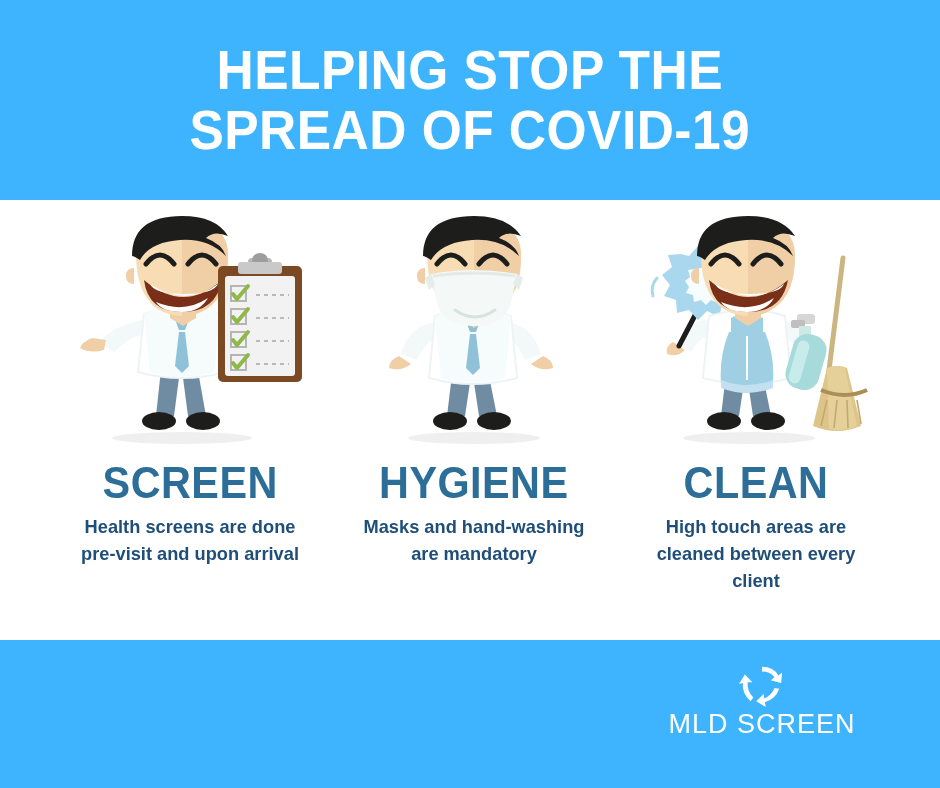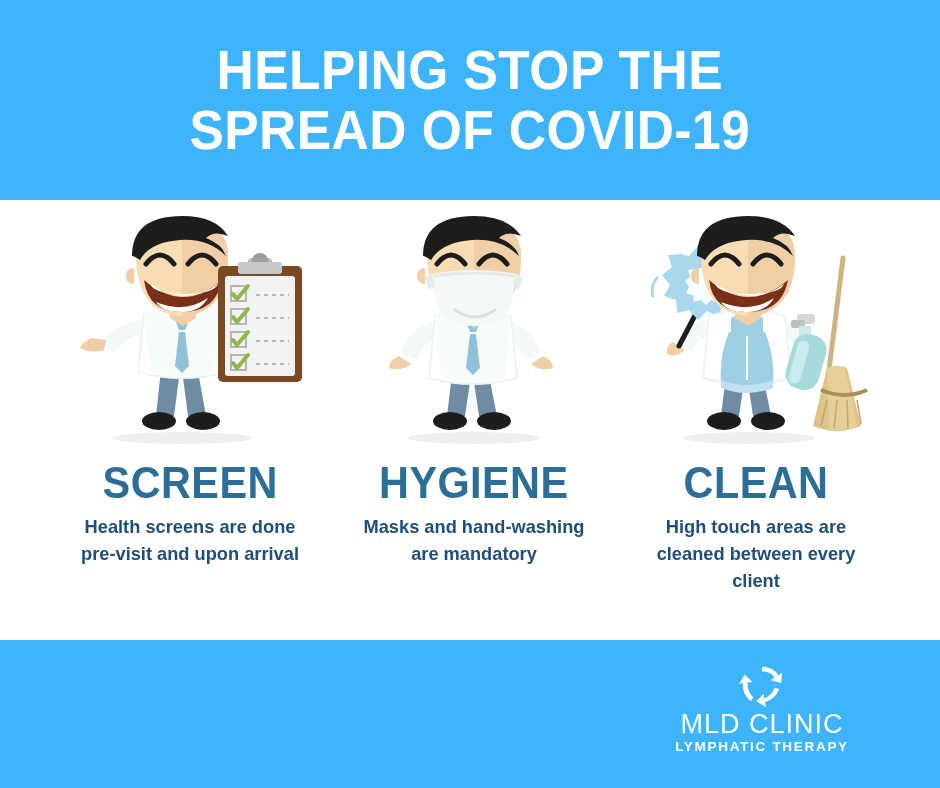--- a/index.html
+++ b/index.html
@@ -344,18 +344,17 @@
 
   <div class="footer-band">
     <div class="logo">
       <svg class="logo-mark" viewBox="0 0 48 48">
         <g fill="#ffffff">
           <path d="M24 5 q12 0 17 9 l4 -3 l-1 11 l-11 -3 l4 -3 q-4 -6 -13 -6 Z"></path>
           <path d="M42 28 q-4 11 -15 14 l1 5 l-10 -6 l8 -8 l0 5 q8 -3 11 -11 Z"></path>
           <path d="M12 41 q-9 -8 -8 -19 l-4 1 l6 -10 l8 8 l-5 0 q-1 9 6 16 Z"></path>
         </g>
       </svg>
-      <div class="logo-name">MLD CLINIC</div>
-      <div class="logo-sub">LYMPHATIC THERAPY</div>
+      <div class="logo-name">MLD SCREEN</div>
     </div>
   </div>
 
 </div>
 
 </body></html>

